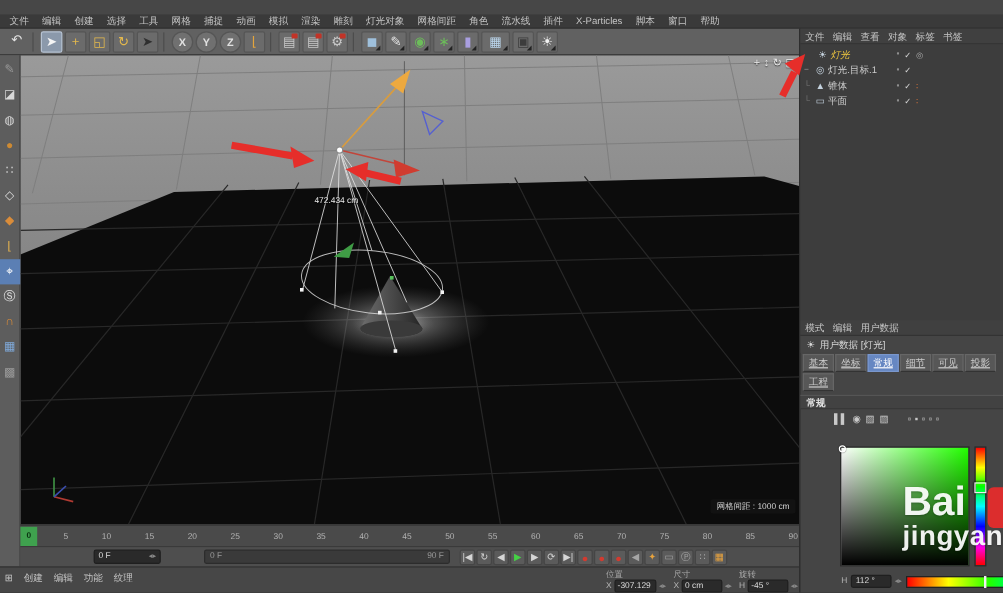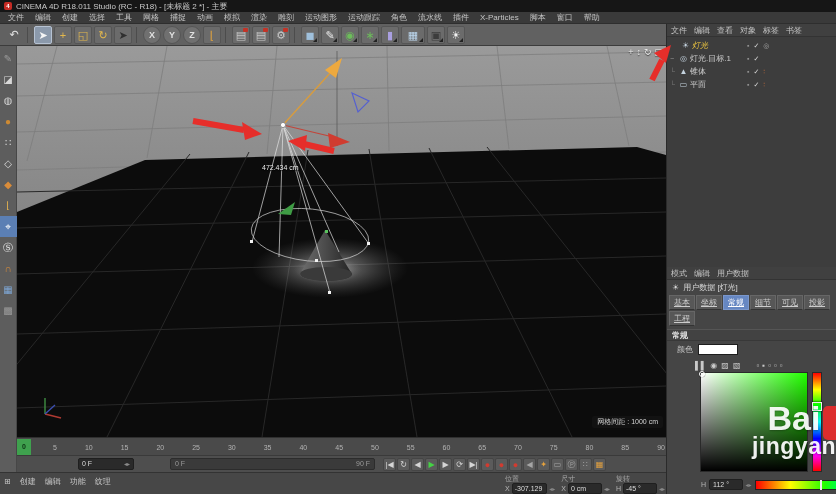--- a/index.html
+++ b/index.html
@@ -85,49 +85,45 @@
   .huebar{position:absolute;left:145px;top:348px;width:10px;height:100px;background:linear-gradient(#f00,#ff0 17%,#0f0 33%,#0ff 50%,#00f 67%,#f0f 83%,#f00);border:1px solid #2a2a2a;}
   .hue-handle{position:absolute;left:-1px;top:29px;width:10px;height:9px;border:1px solid #eee;box-shadow:0 0 2px #000;}
   .hrow{position:absolute;left:0px;top:453px;width:170px;height:15px;display:flex;align-items:center;gap:3px;padding-left:34px;}
   .hrow b{color:#b5b5b5;font-weight:normal;font-size:7px;}
   .hrow .val{background:#2a2a2a;border:1px solid #1f1f1f;border-radius:2px;color:#ddd;font-size:7px;height:11px;line-height:9px;padding:0 3px;width:34px;}
   .hspec{position:relative;width:84px;height:10px;background:linear-gradient(to right,#f00,#ff0 43%,#22ff00 86%,#00ff40);border:1px solid #222;}
   .hmark{position:absolute;left:80%;top:-1px;width:2px;height:10px;background:#eee;}
   .spin{color:#888;font-size:6px;}
   
   .annot{position:absolute;left:0;top:0;z-index:50;pointer-events:none;}
-  .watermark{position:absolute;right:0px;top:400px;z-index:60;text-align:center;color:#fff;opacity:.93;pointer-events:none;}
+  .watermark{position:absolute;right:0px;top:400px;z-index:60;text-align:left;color:#fff;opacity:.93;pointer-events:none;}
   .watermark .w1{font-size:34px;font-weight:bold;line-height:36px;text-shadow:0 1px 2px rgba(0,0,0,.3);}
   .watermark .w2{font-size:23px;font-weight:600;line-height:20px;letter-spacing:.5px;text-shadow:0 1px 2px rgba(0,0,0,.3);}
   .wred{position:absolute;right:-7px;top:6px;width:20px;height:34px;background:#e82c2c;border-radius:5px;z-index:-1;}
 </style>
 </head>
 <body>
 
 <div class="app">
 
-  <div class="titlebar">
-    <span class="c4dlogo">4</span>
-    <span>CINEMA 4D R18.011 Studio (RC - R18) - [未标题 2 *] - 主要</span>
-  </div>
 
   <div class="menubar">
       <span class="">文件</span>
       <span class="">编辑</span>
       <span class="">创建</span>
       <span class="">选择</span>
       <span class="">工具</span>
       <span class="">网格</span>
       <span class="">捕捉</span>
       <span class="">动画</span>
       <span class="">模拟</span>
       <span class="">渲染</span>
       <span class="">雕刻</span>
-      <span class="">运动图形</span>
-      <span class="">运动跟踪</span>
+      <span class="">灯光对象</span>
+      <span class="">网格间距</span>
       <span class="">角色</span>
       <span class="">流水线</span>
       <span class="">插件</span>
       <span class="">X-Particles</span>
       <span class="">脚本</span>
       <span class="">窗口</span>
       <span class="">帮助</span>
     </div>
 
   <div class="toolbar">
@@ -416,24 +412,20 @@
     <div class="am-tabs">
       <span class="tab">基本</span>
       <span class="tab">坐标</span>
       <span class="tab active">常规</span>
       <span class="tab">细节</span>
       <span class="tab">可见</span>
       <span class="tab">投影</span>
       <span class="tab">工程</span>
     </div>
     <div class="am-section">常规</div>
-    <div class="color-row">
-      <span>颜色</span>
-      <span class="swatch"></span>
-    </div>
     <div class="picker-icons">
       <span style="display:flex;gap:4px">
           <span class="">▌▌</span>
           <span class="">◉</span>
           <span class="">▨</span>
           <span class="">▧</span>
         </span>
       <span class="grp2">
           <span class="">▫</span>
           <span class="">▪</span>

